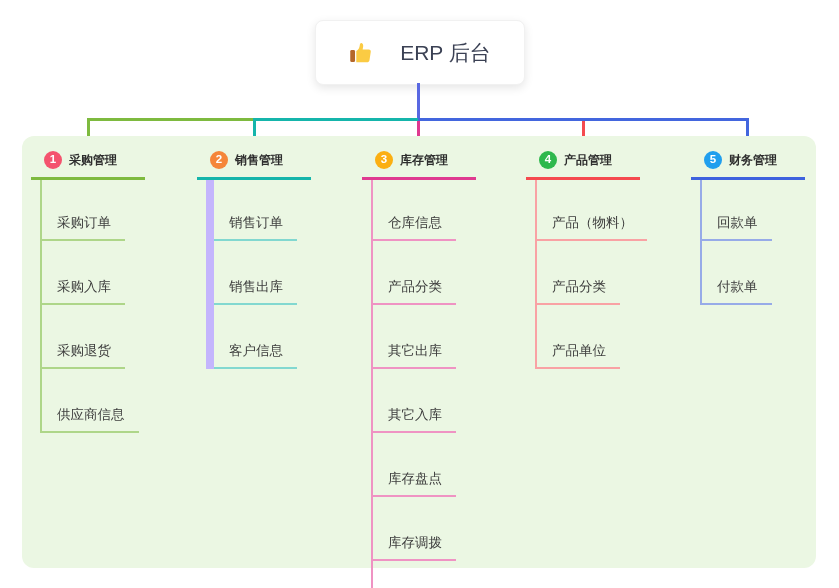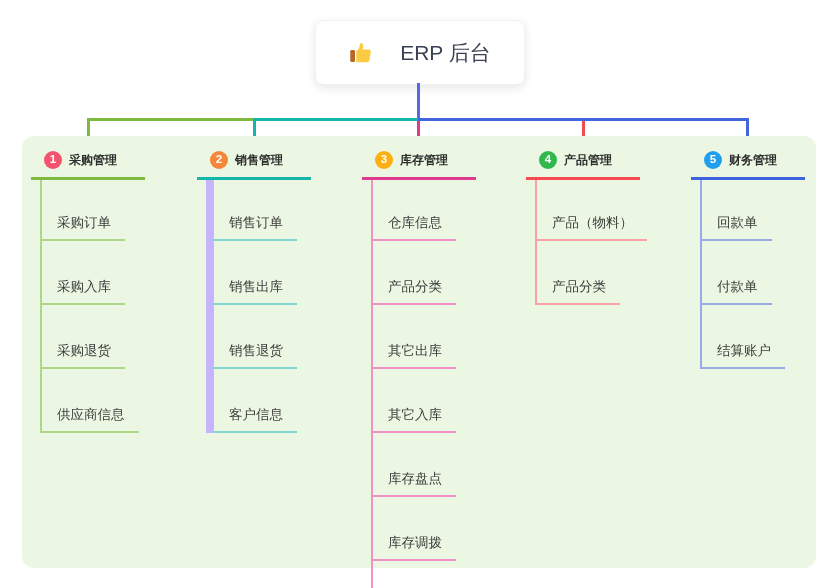--- a/index.html
+++ b/index.html
@@ -120,23 +120,20 @@
       <span class="col-title">销售管理</span>
     </div>
     <div class="children">
       <div class="child">
           <span>销售订单</span>
         </div>
       <div class="child">
           <span>销售出库</span>
         </div>
       <div class="child">
-          <span>销售退货</span>
-        </div>
-      <div class="child">
           <span>客户信息</span>
         </div>
     </div>
   </div>
 
   <div class="col colI">
     <div class="col-header">
       <span class="badge">3</span>
       <span class="col-title">库存管理</span>
     </div>
@@ -168,34 +165,34 @@
       <span class="badge">4</span>
       <span class="col-title">产品管理</span>
     </div>
     <div class="children">
       <div class="child">
           <span>产品（物料）</span>
         </div>
       <div class="child">
           <span>产品分类</span>
         </div>
+      <div class="child">
+          <span>产品单位</span>
+        </div>
     </div>
   </div>
 
   <div class="col colF">
     <div class="col-header">
       <span class="badge">5</span>
       <span class="col-title">财务管理</span>
     </div>
     <div class="children">
       <div class="child">
           <span>回款单</span>
         </div>
       <div class="child">
           <span>付款单</span>
         </div>
-      <div class="child">
-          <span>结算账户</span>
-        </div>
     </div>
   </div>
 
 </div>
 
 </body></html>

